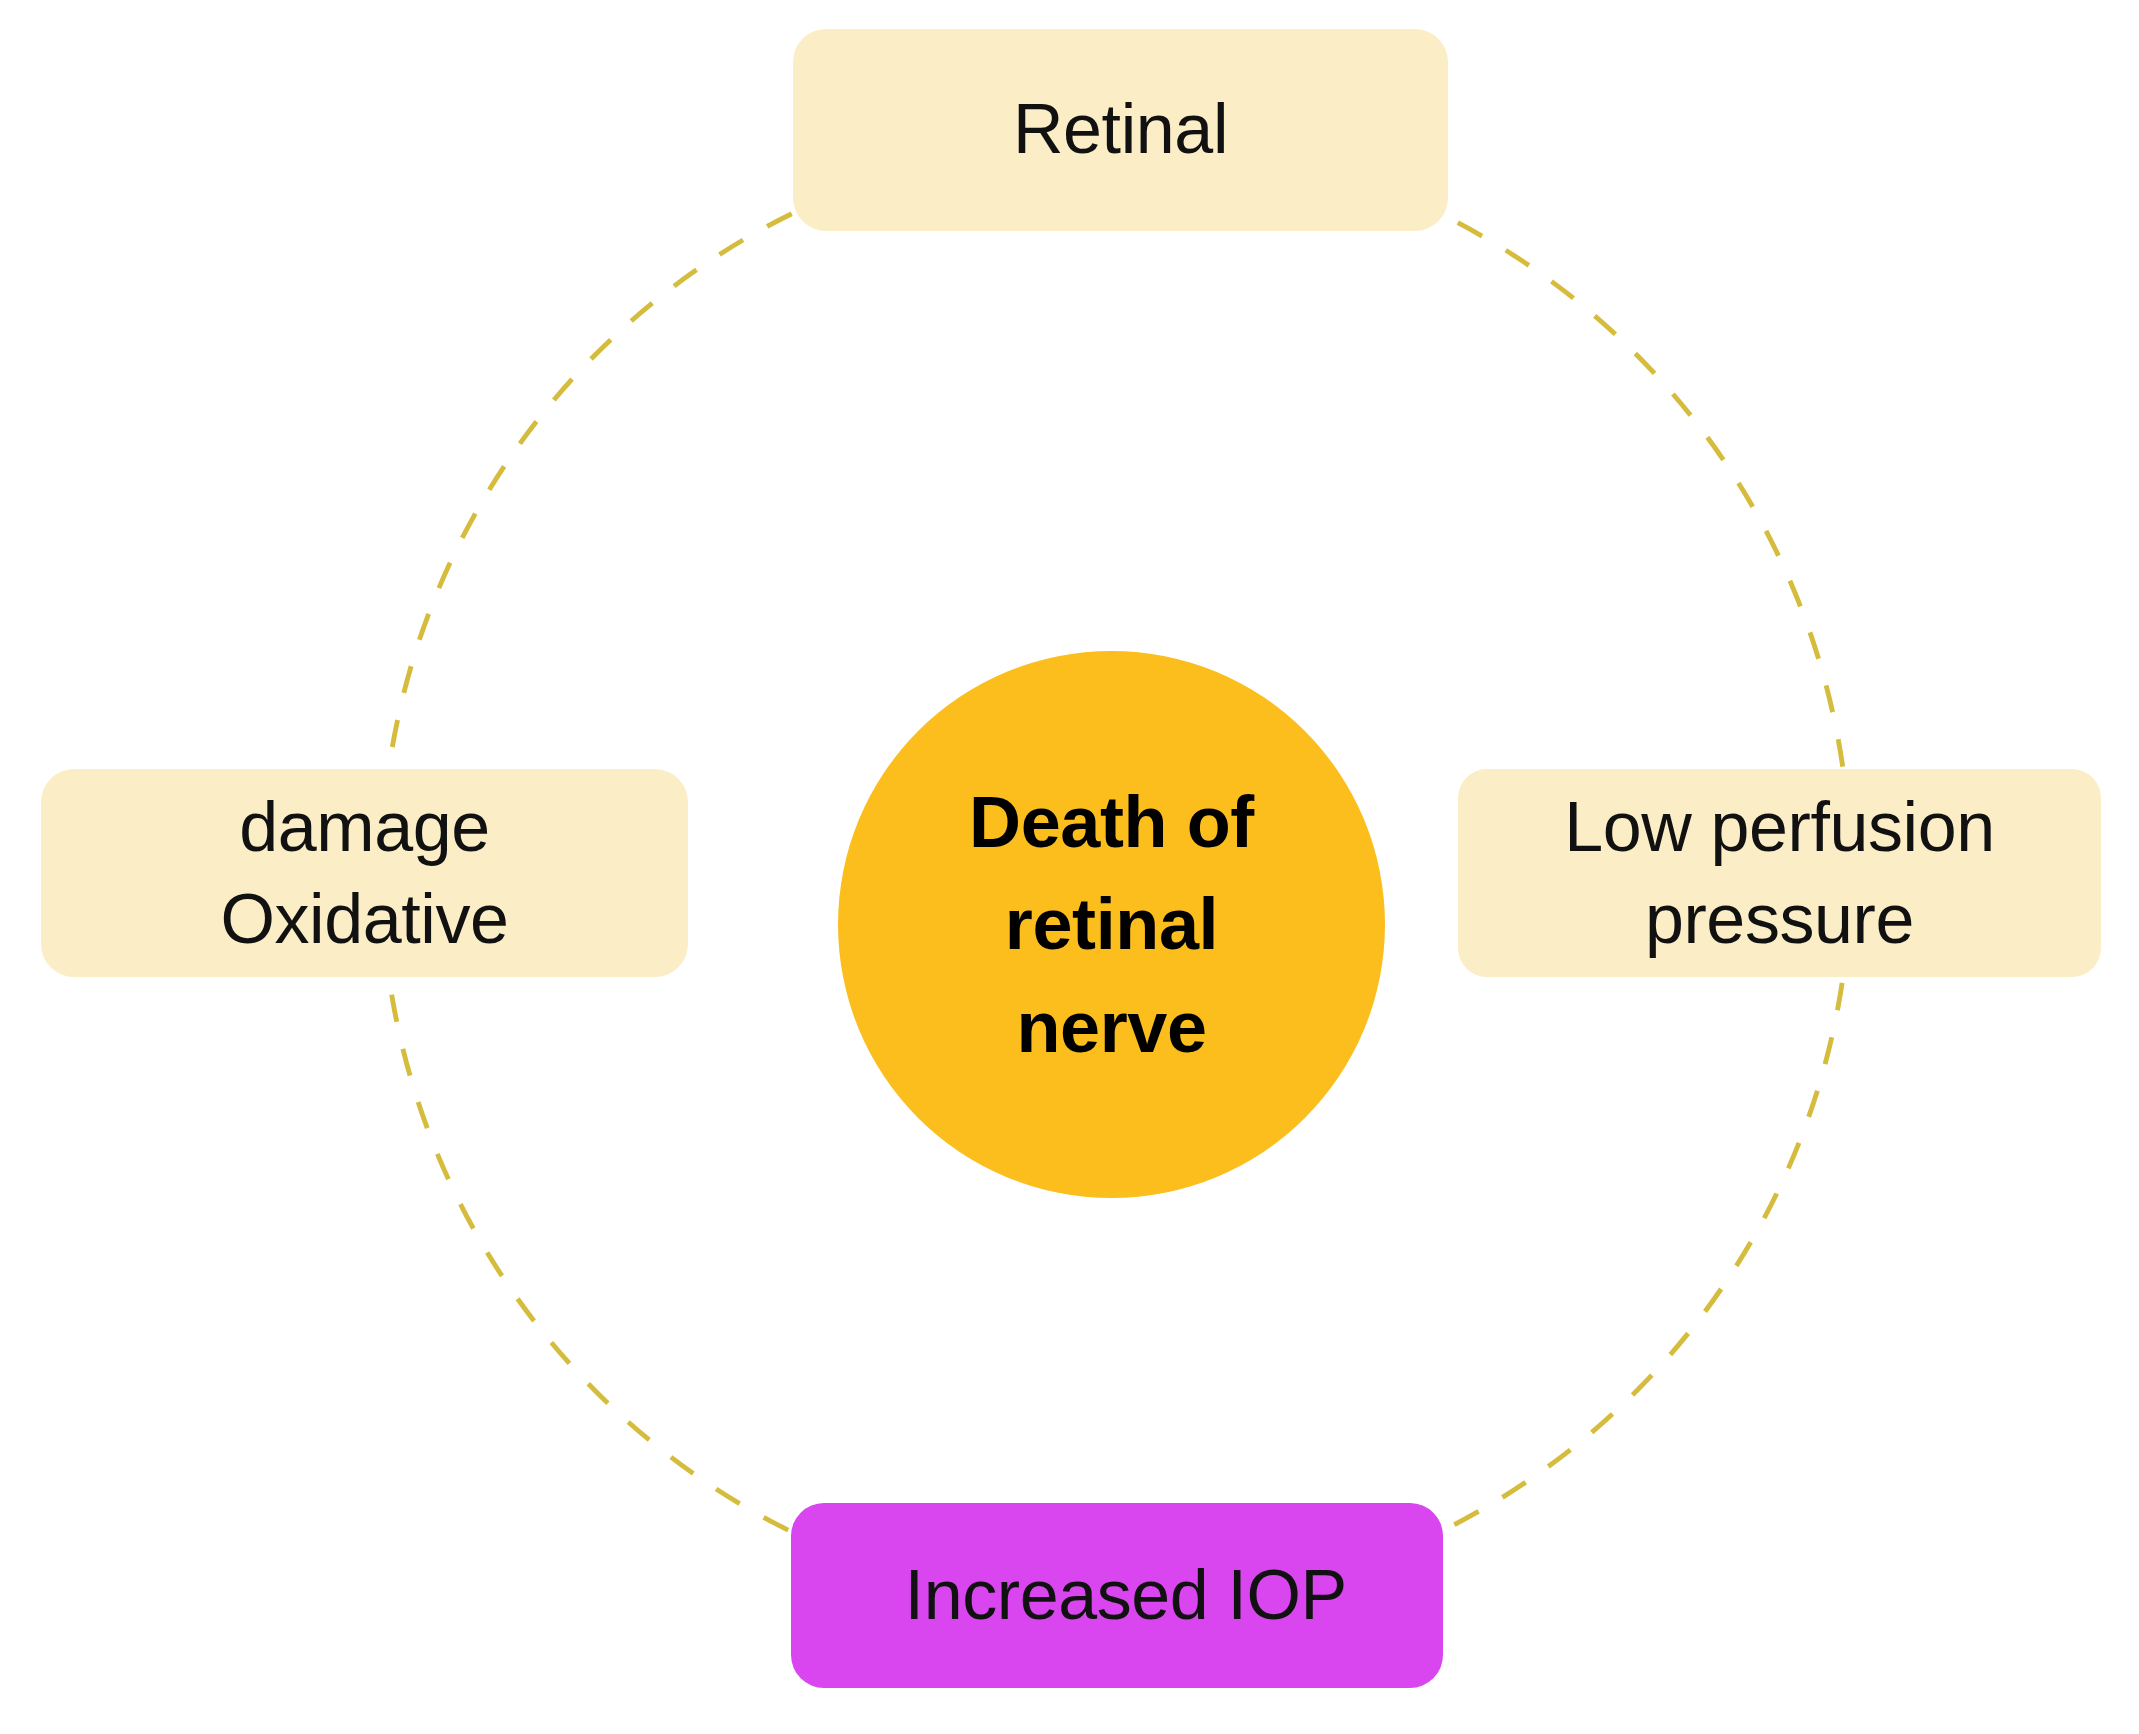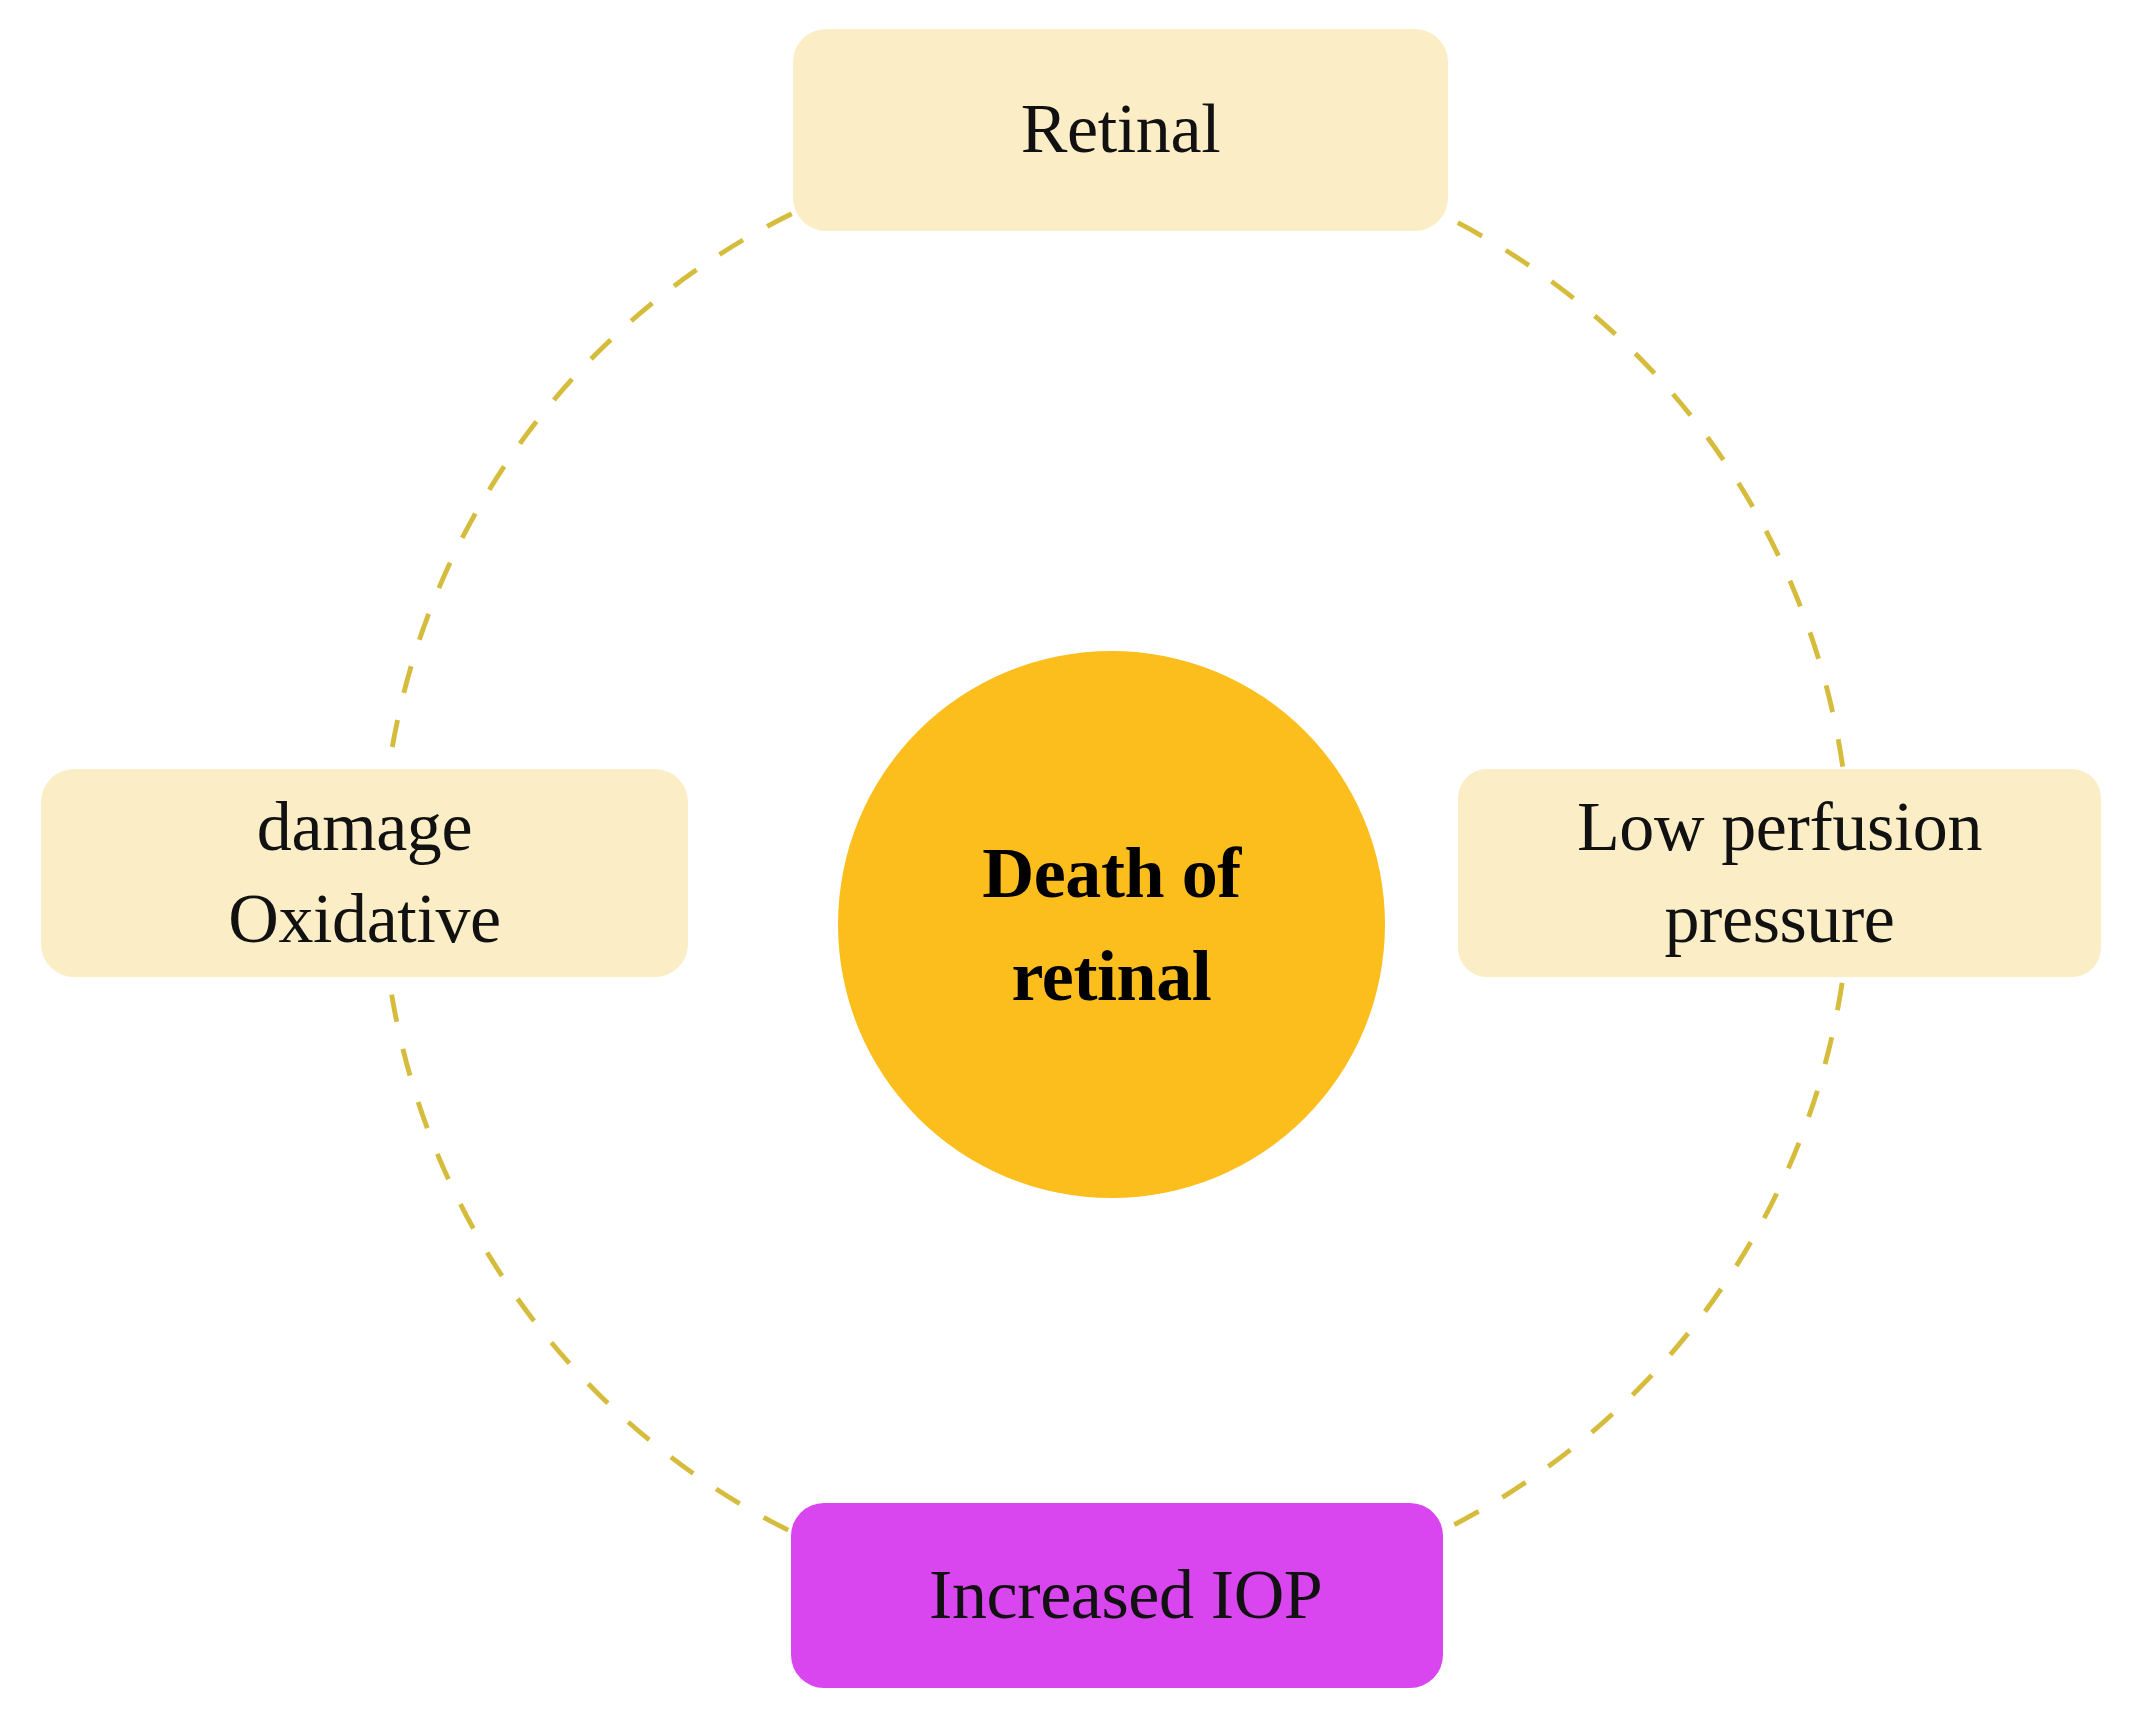--- a/index.html
+++ b/index.html
@@ -10,21 +10,20 @@
   }
   body {
     font-family: "Liberation Sans", sans-serif;
   }
   #canvas {
     position: relative;
     width: 2140px;
     height: 1735px;
     background: #ffffff;
     overflow: hidden;
-    font-family: Liberation Serif, serif;
   }
   #cycle-ring {
     position: absolute;
     left: 0;
     top: 0;
     width: 2140px;
     height: 1735px;
     pointer-events: none;
   }
   .node-box {
@@ -123,17 +122,18 @@
     <span>
       <span class="nowrap-line">damage</span>
       <span class="nowrap-line">Oxidative</span>
     </span>
   </div>
 
   <div id="center-node" style="background: rgb(252, 190, 29);">
     <div id="center-label" style="color: #000000;">
       <span class="nowrap-line">Death of</span>
       <span class="nowrap-line">retinal</span>
+      <span class="nowrap-line">nerve</span>
     </div>
   </div>
 
 </div>
 
 
 </body></html>

